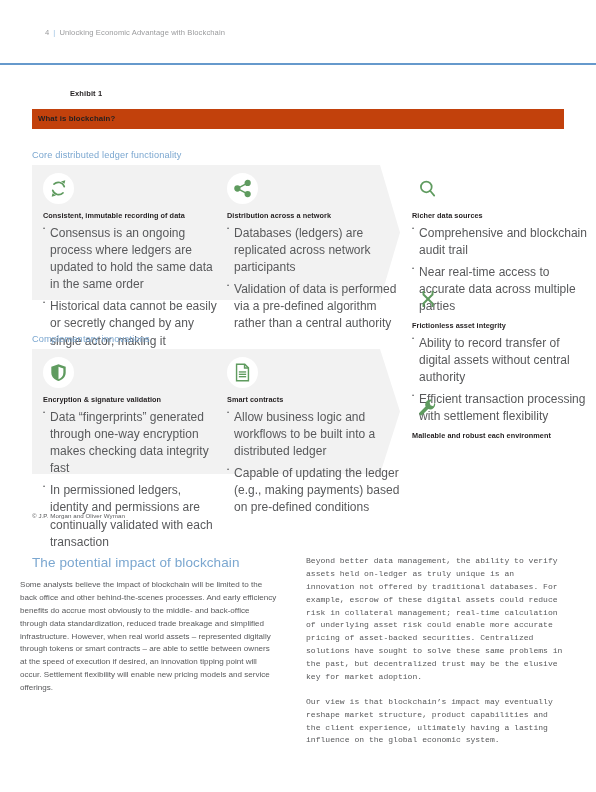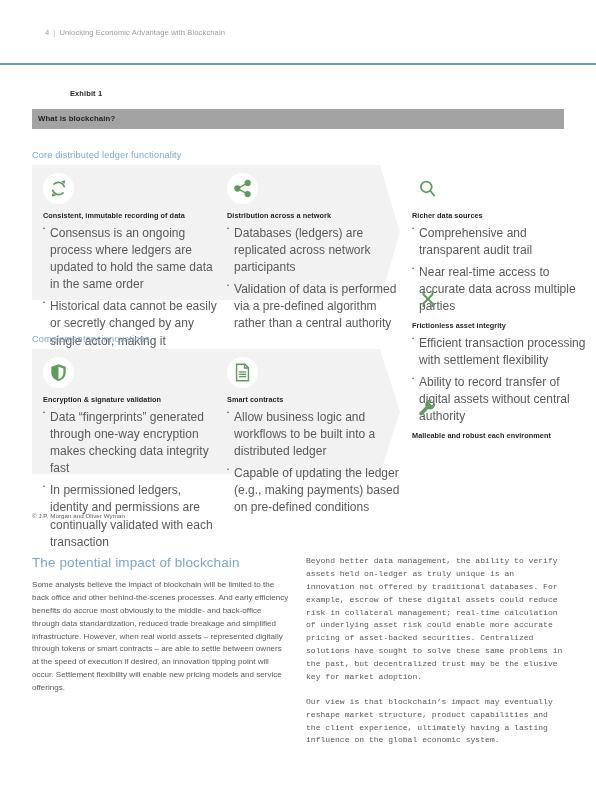--- a/index.html
+++ b/index.html
@@ -51,21 +51,21 @@
     color: #231f20;
     letter-spacing: .1px;
     margin-left: 38px;
   }
   .exhibit-title-bar {
     position: absolute;
     left: 32px;
     top: 109px;
     width: 532px;
     height: 20px;
-    background: #a3a3a3;
+    background: #c2410c;
   }
   .exhibit-title-bar .txt {
     position: absolute;
     left: 6px;
     top: 5px;
     font-size: 7.8px;
     font-weight: bold;
     color: #231f20;
     letter-spacing: .1px;
   }
@@ -172,21 +172,21 @@
     top: 555px;
     font-size: 13.5px;
     color: #7ba7d0;
     letter-spacing: .1px;
     text-align: center;
   }
   .col {
     position: absolute;
     width: 258px;
   }
-  #col-left  { left: 32px;  top: 579px; }
+  #col-left  { left: 20px;  top: 579px; }
   #col-right { left: 306px; top: 555px; font-family: Liberation Mono, monospace; }
   .col p {
     margin: 0 0 12px 0;
     font-size: 8.05px;
     line-height: 1.6;
     color: #58595b;
     letter-spacing: .01px;
   }
 </style>
 </head>
@@ -240,36 +240,36 @@
 
 <div class="card right" id="card-richer">
   <div class="icon-wrap bare">
     <svg width="19" height="19" viewBox="0 0 24 24" fill="none" stroke="#5f9b5f" stroke-width="2.2" stroke-linecap="round">
       <circle cx="10.5" cy="10" r="6.8"></circle>
       <line x1="15.6" y1="15.2" x2="20.5" y2="21"></line>
     </svg>
   </div>
   <div class="card-title">Richer data sources</div>
   <ul class="bullets">
-    <li>Comprehensive and transparent audit trail</li>
+    <li>Comprehensive and blockchain audit trail</li>
     <li>Near real-time access to accurate data across multiple parties</li>
   </ul>
 </div>
 
 <div class="card right" id="card-frictionless">
   <div class="icon-wrap bare">
     <svg width="18" height="18" viewBox="0 0 24 24" fill="none" stroke="#5f9b5f" stroke-width="2.6" stroke-linecap="square">
       <path d="M6 2.5 L6 6 L18 18 L18 21.5"></path>
       <path d="M18 2.5 L18 6 L6 18 L6 21.5"></path>
     </svg>
   </div>
   <div class="card-title">Frictionless asset integrity</div>
   <ul class="bullets">
+    <li>Ability to record transfer of digital assets without central authority</li>
     <li>Efficient transaction processing with settlement flexibility</li>
-    <li>Ability to record transfer of digital assets without central authority</li>
   </ul>
 </div>
 
 <div class="section-caption" id="cap-comp">Complementary innovations</div>
 <div class="band" id="band-comp"></div>
 
 <div class="card" id="card-encryption">
   <div class="icon-wrap">
     <svg width="17" height="19" viewBox="0 0 22 24" fill="#5f9b5f">
       <path d="M11 1.2 L20.3 4.6 V12 c0 6-4.3 9.4-9.3 11 C6 21.4 1.7 18 1.7 12 V4.6 Z"></path>

